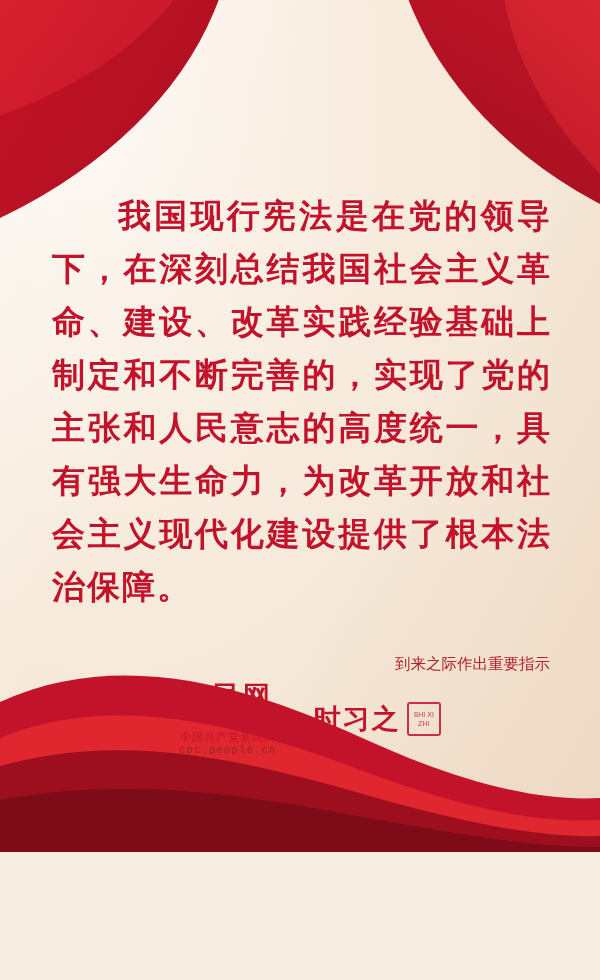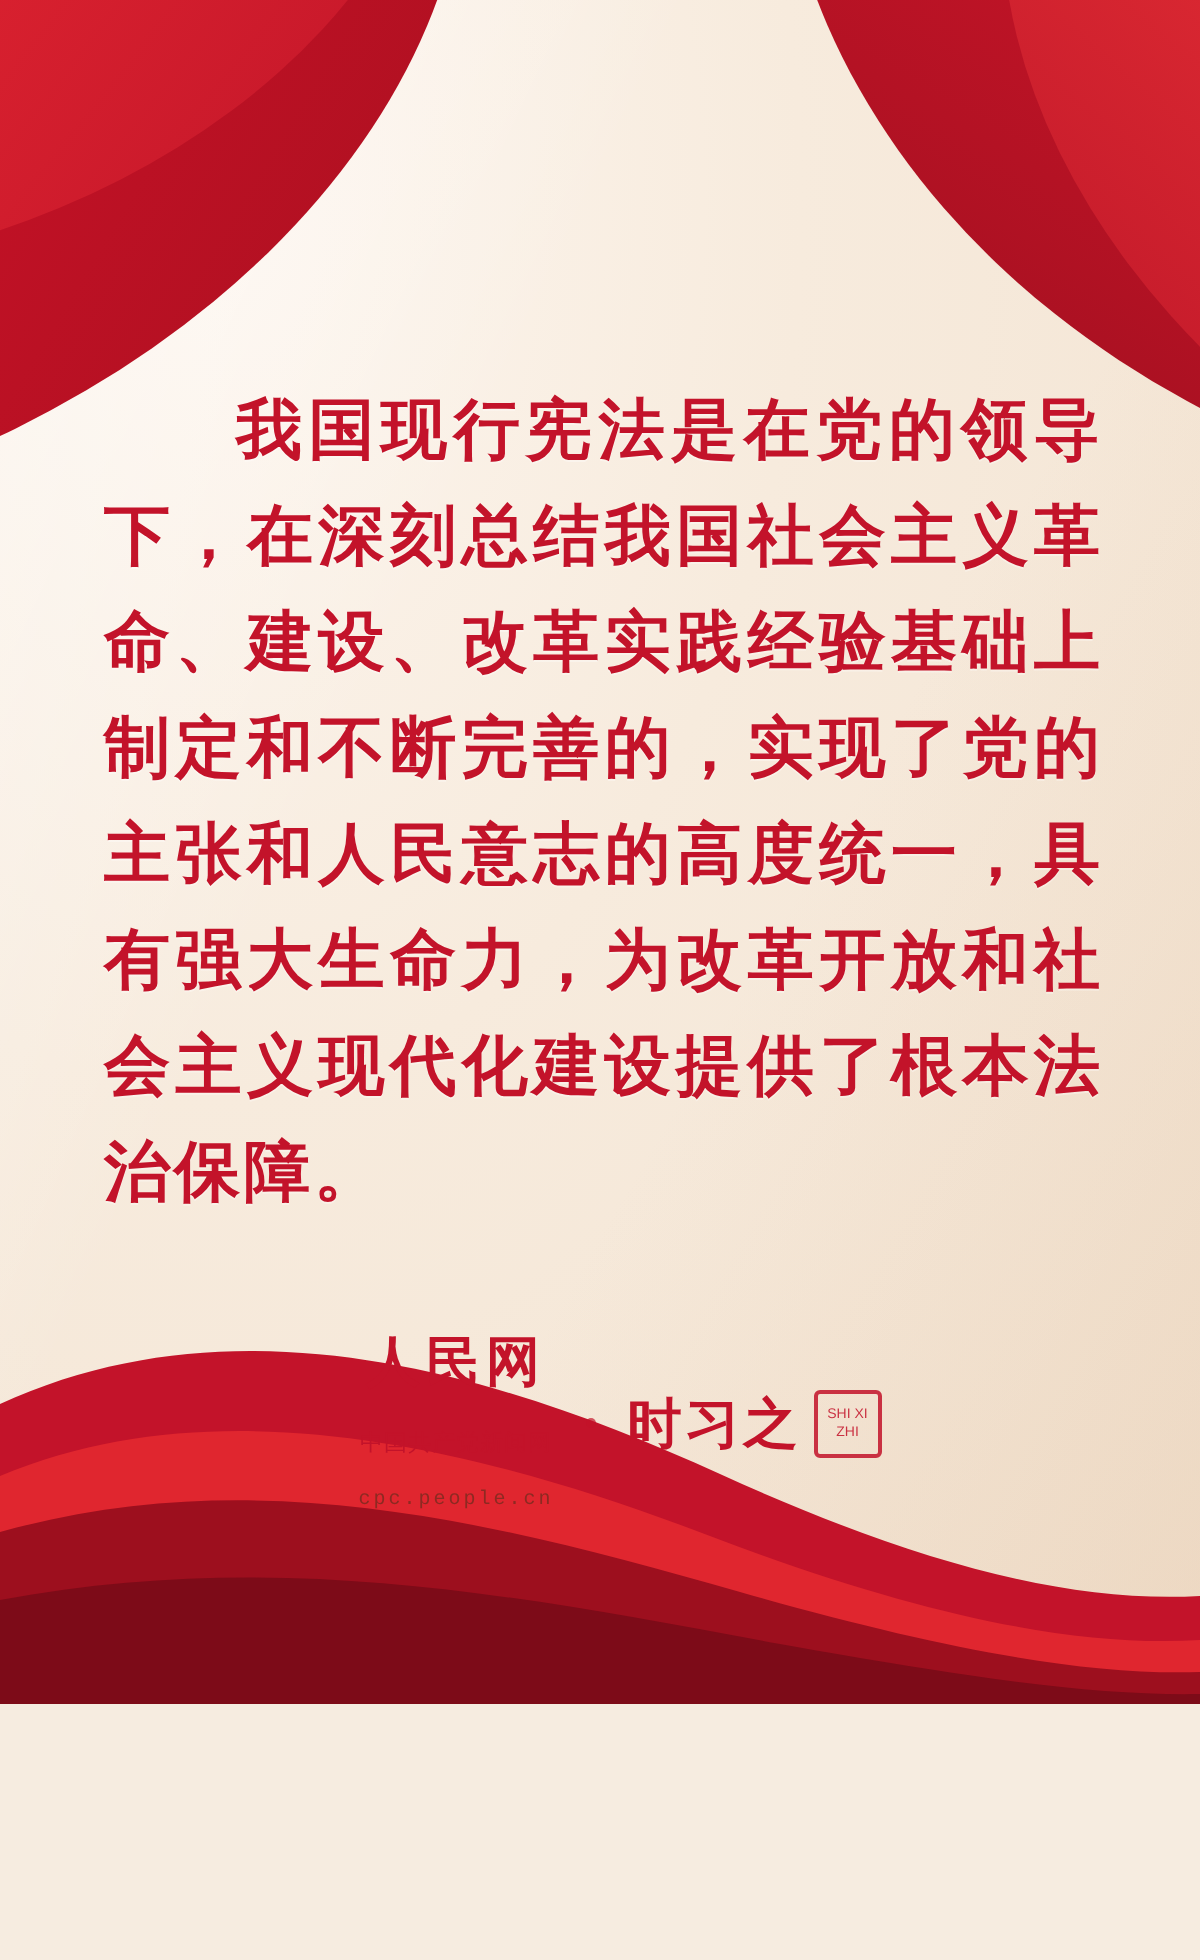--- a/index.html
+++ b/index.html
@@ -144,21 +144,21 @@
     letter-spacing: 3px;
   }
   .logo-people .sub {
     margin-top: 22px;
     font-size: 11.5px;
     color: #c3132a;
     letter-spacing: 0.5px;
     font-family: "Liberation Sans", sans-serif;
   }
   .logo-people .url {
-    margin-top: 18px;
+    margin-top: 3px;
     font-size: 10px;
     color: #8d2a22;
     letter-spacing: 1.5px;
     font-family: "Liberation Mono", monospace;
   }
   .divider-dot {
     width: 5px; height: 5px; border-radius: 50%;
     background: #c3132a;
     opacity: .7;
   }
@@ -201,20 +201,21 @@
   <div class="corner-top"></div>
   <div class="corner-top2"></div>
   <div class="corner-right"></div>
   <div class="corner-right2"></div>
 
   <div class="content">
 
     <div class="quote">我国现行宪法是在党的领导下，在深刻总结我国社会主义革命、建设、改革实践经验基础上制定和不断完善的，实现了党的主张和人民意志的高度统一，具有强大生命力，为改革开放和社会主义现代化建设提供了根本法治保障。</div>
 
     <div class="attribution">
+      <div>到来之际作出重要指示</div>
     </div>
 
   </div>
 
   <div class="bottom-wave">
     <svg viewBox="0 0 600 300" preserveAspectRatio="none" aria-hidden="true">
       <path d="M0,150 C120,95 250,135 360,185 C450,226 530,250 600,246 L600,300 L0,300 Z" fill="#c3132a"></path>
       <path d="M0,186 C110,140 240,172 355,216 C455,254 535,272 600,268 L600,300 L0,300 Z" fill="#e0262f"></path>
       <path d="M0,214 C130,178 250,210 370,244 C465,271 540,286 600,284 L600,300 L0,300 Z" fill="#9d0f1e"></path>
       <path d="M0,248 C140,222 260,246 390,270 C480,286 545,296 600,295 L600,300 L0,300 Z" fill="#7d0b18"></path>

